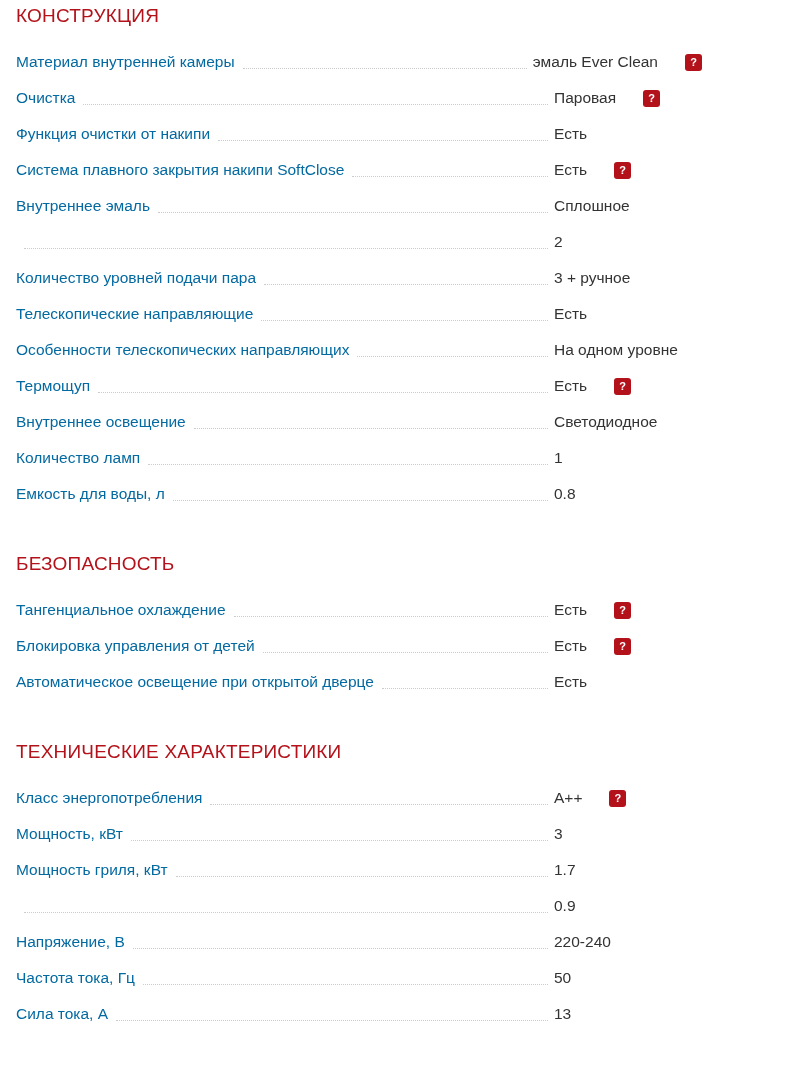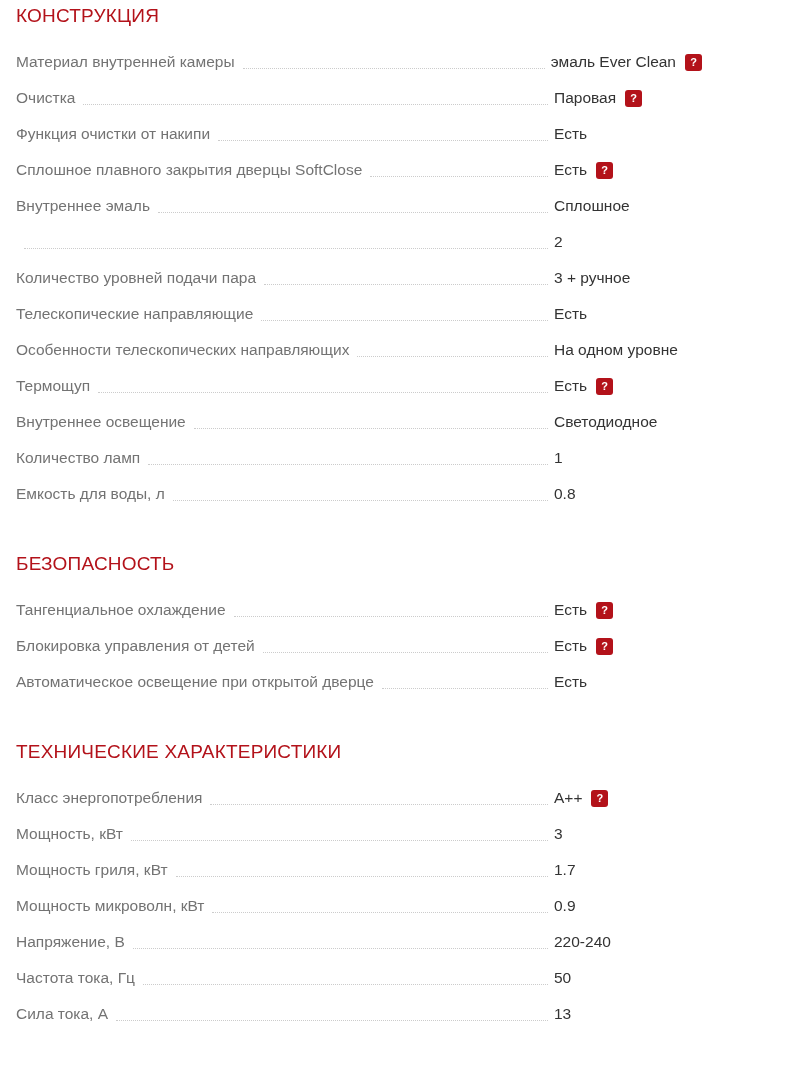--- a/index.html
+++ b/index.html
@@ -28,36 +28,36 @@
   .rows { margin-top: 17px; }
   .row {
     height: 36px;
     display: flex;
     align-items: baseline;
     line-height: 36px;
     font-size: 15.5px;
   }
   .label {
     white-space: nowrap;
-    color: #737373;
+    color: #0369a1;
     flex: 0 0 auto;
   }
   .leader {
     flex: 1 1 auto;
     border-bottom: 1px dotted #cccccc;
     margin: 0 6px 0 8px;
     position: relative;
     top: 2px;
     min-width: 10px;
   }
   .value-cell {
     flex: 0 0 148px;
     display: flex;
     align-items: center;
-    gap: 9px;
+    gap: 27px;
     line-height: 36px;
   }
   .value {
     white-space: nowrap;
     color: #333333;
   }
   .help-badge {
     width: 17px;
     height: 17px;
     border-radius: 3px;
@@ -109,21 +109,21 @@
   <div class="row">
     <span class="label">Функция очистки от накипи</span>
     <span class="leader"></span>
     <span class="value-cell">
       <span class="value">Есть</span>
 
     </span>
   </div>
 
   <div class="row">
-    <span class="label">Сплошное плавного закрытия дверцы SoftClose</span>
+    <span class="label">Система плавного закрытия накипи SoftClose</span>
     <span class="leader"></span>
     <span class="value-cell">
       <span class="value">Есть</span>
       <span class="help-badge">
         <span class="help-glyph">?</span>
       </span>
     </span>
   </div>
 
   <div class="row">
@@ -273,21 +273,20 @@
   <div class="row">
     <span class="label">Мощность гриля, кВт</span>
     <span class="leader"></span>
     <span class="value-cell">
       <span class="value">1.7</span>
 
     </span>
   </div>
 
   <div class="row">
-    <span class="label">Мощность микроволн, кВт</span>
     <span class="leader"></span>
     <span class="value-cell">
       <span class="value">0.9</span>
 
     </span>
   </div>
 
   <div class="row">
     <span class="label">Напряжение, В</span>
     <span class="leader"></span>

